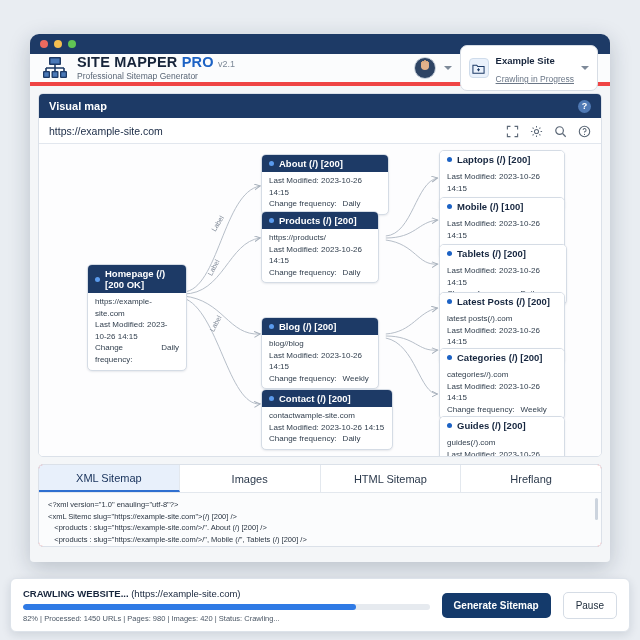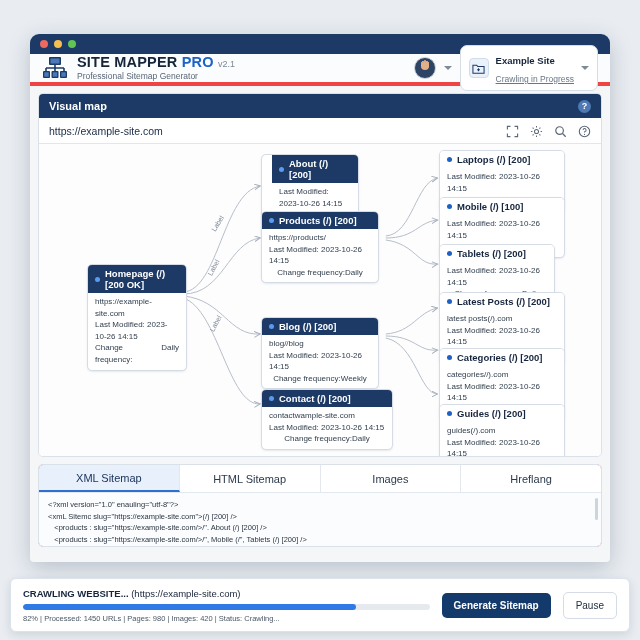--- a/index.html
+++ b/index.html
@@ -94,21 +94,21 @@
   }
   .node .nh {
     display: flex; align-items: center; gap: 5px;
     padding: 3px 7px; font-size: 9.5px; font-weight: bold;
   }
   .node.dark .nh { background: #1d3a66; color: #fff; }
   .node.light .nh { background: #fff; color: #16263f; }
   .node .nh .bullet { width: 5px; height: 5px; border-radius: 50%; background: #5b9bed; flex: 0 0 5px; }
   .node.light .nh .bullet { background: #1c62c4; }
   .node .nb { padding: 3px 7px 4px; font-size: 8px; color: #33404f; line-height: 1.45; }
-  .node .row { display: flex; justify-content: center; }
+  .node .row { display: flex; justify-content: flex-start; gap: 6px; }
   .node .u { color: #33404f; }
 
   .edge-label {
     position: absolute; font-size: 7px; color: #7d8795;
     transform-origin: center;
   }
 
   
   .tabs-wrap { margin: 7px 8px 0; background: #ef4444; border: 1px solid #dbe1e9; border-radius: 5px; overflow: hidden; }
   .tabs { display: flex; height: 27px; }
@@ -272,21 +272,21 @@
           <div class="nb">
             <div class="u">https://example-site.com</div>
             <div><span>Last Modified:</span> <span>2023-10-26 14:15</span></div>
             <div class="row">
                 <span>Change frequency:</span>
                 <span>Daily</span>
               </div>
           </div>
         </div>
 
-        <div class="node dark" style="left:222px; top:10px; width:98px;padding-left:10px;">
+        <div class="node dark" style="left:222px; top:10px; width:128px;">
           <div class="nh">
             <span class="bullet"></span>
             <span>About (/) [200]</span>
           </div>
           <div class="nb">
             <div><span>Last Modified:</span> <span>2023-10-26 14:15</span></div>
             <div class="row">
                 <span>Change frequency:</span>
                 <span>Daily</span>
               </div>
@@ -359,21 +359,21 @@
           </div>
           <div class="nb">
             <div><span>Last Modified:</span> <span>2023-10-26 14:15</span></div>
             <div class="row">
                 <span>Change frequency:</span>
                 <span>Daily</span>
               </div>
           </div>
         </div>
 
-        <div class="node light" style="left:400px; top:100px; width:116px;">
+        <div class="node light" style="left:400px; top:100px; width:128px;">
           <div class="nh">
             <span class="bullet"></span>
             <span>Tablets (/) [200]</span>
           </div>
           <div class="nb">
             <div><span>Last Modified:</span> <span>2023-10-26 14:15</span></div>
             <div class="row">
                 <span>Change frequency:</span>
                 <span>Daily</span>
               </div>
@@ -403,39 +403,39 @@
           <div class="nb">
             <div class="u">categories//).com</div>
             <div><span>Last Modified:</span> <span>2023-10-26 14:15</span></div>
             <div class="row">
                 <span>Change frequency:</span>
                 <span>Weekly</span>
               </div>
           </div>
         </div>
 
-        <div class="node light" style="left:400px; top:260px; width:126px;">
+        <div class="node light" style="left:400px; top:272px; width:126px;">
           <div class="nh">
             <span class="bullet"></span>
             <span>Guides (/) [200]</span>
           </div>
           <div class="nb">
             <div class="u">guides(/).com</div>
             <div><span>Last Modified:</span> <span>2023-10-26 14:15</span></div>
 
           </div>
         </div>
       </div>
     </div>
 
     <div class="tabs-wrap">
       <div class="tabs">
         <div class="tab active">XML Sitemap</div>
+        <div class="tab">Images</div>
         <div class="tab">HTML Sitemap</div>
-        <div class="tab">Images</div>
         <div class="tab">Hreflang</div>
       </div>
       <div class="code">
         <pre>&lt;?xml version="1.0" enauling="utf-8"?&gt;
 &lt;xmL Sitemc slug="https://example-site.com"&gt;(/) [200] /&gt;
    &lt;products : slug="https://example-site.com/&gt;/". About (/) [200] /&gt;
    &lt;products : slug="https://example-site.com/&gt;/", Mobile (/", Tablets (/) [200] /&gt;
 &lt;/XML Sitemap&gt;</pre>
         <span class="sb"></span>
       </div>

